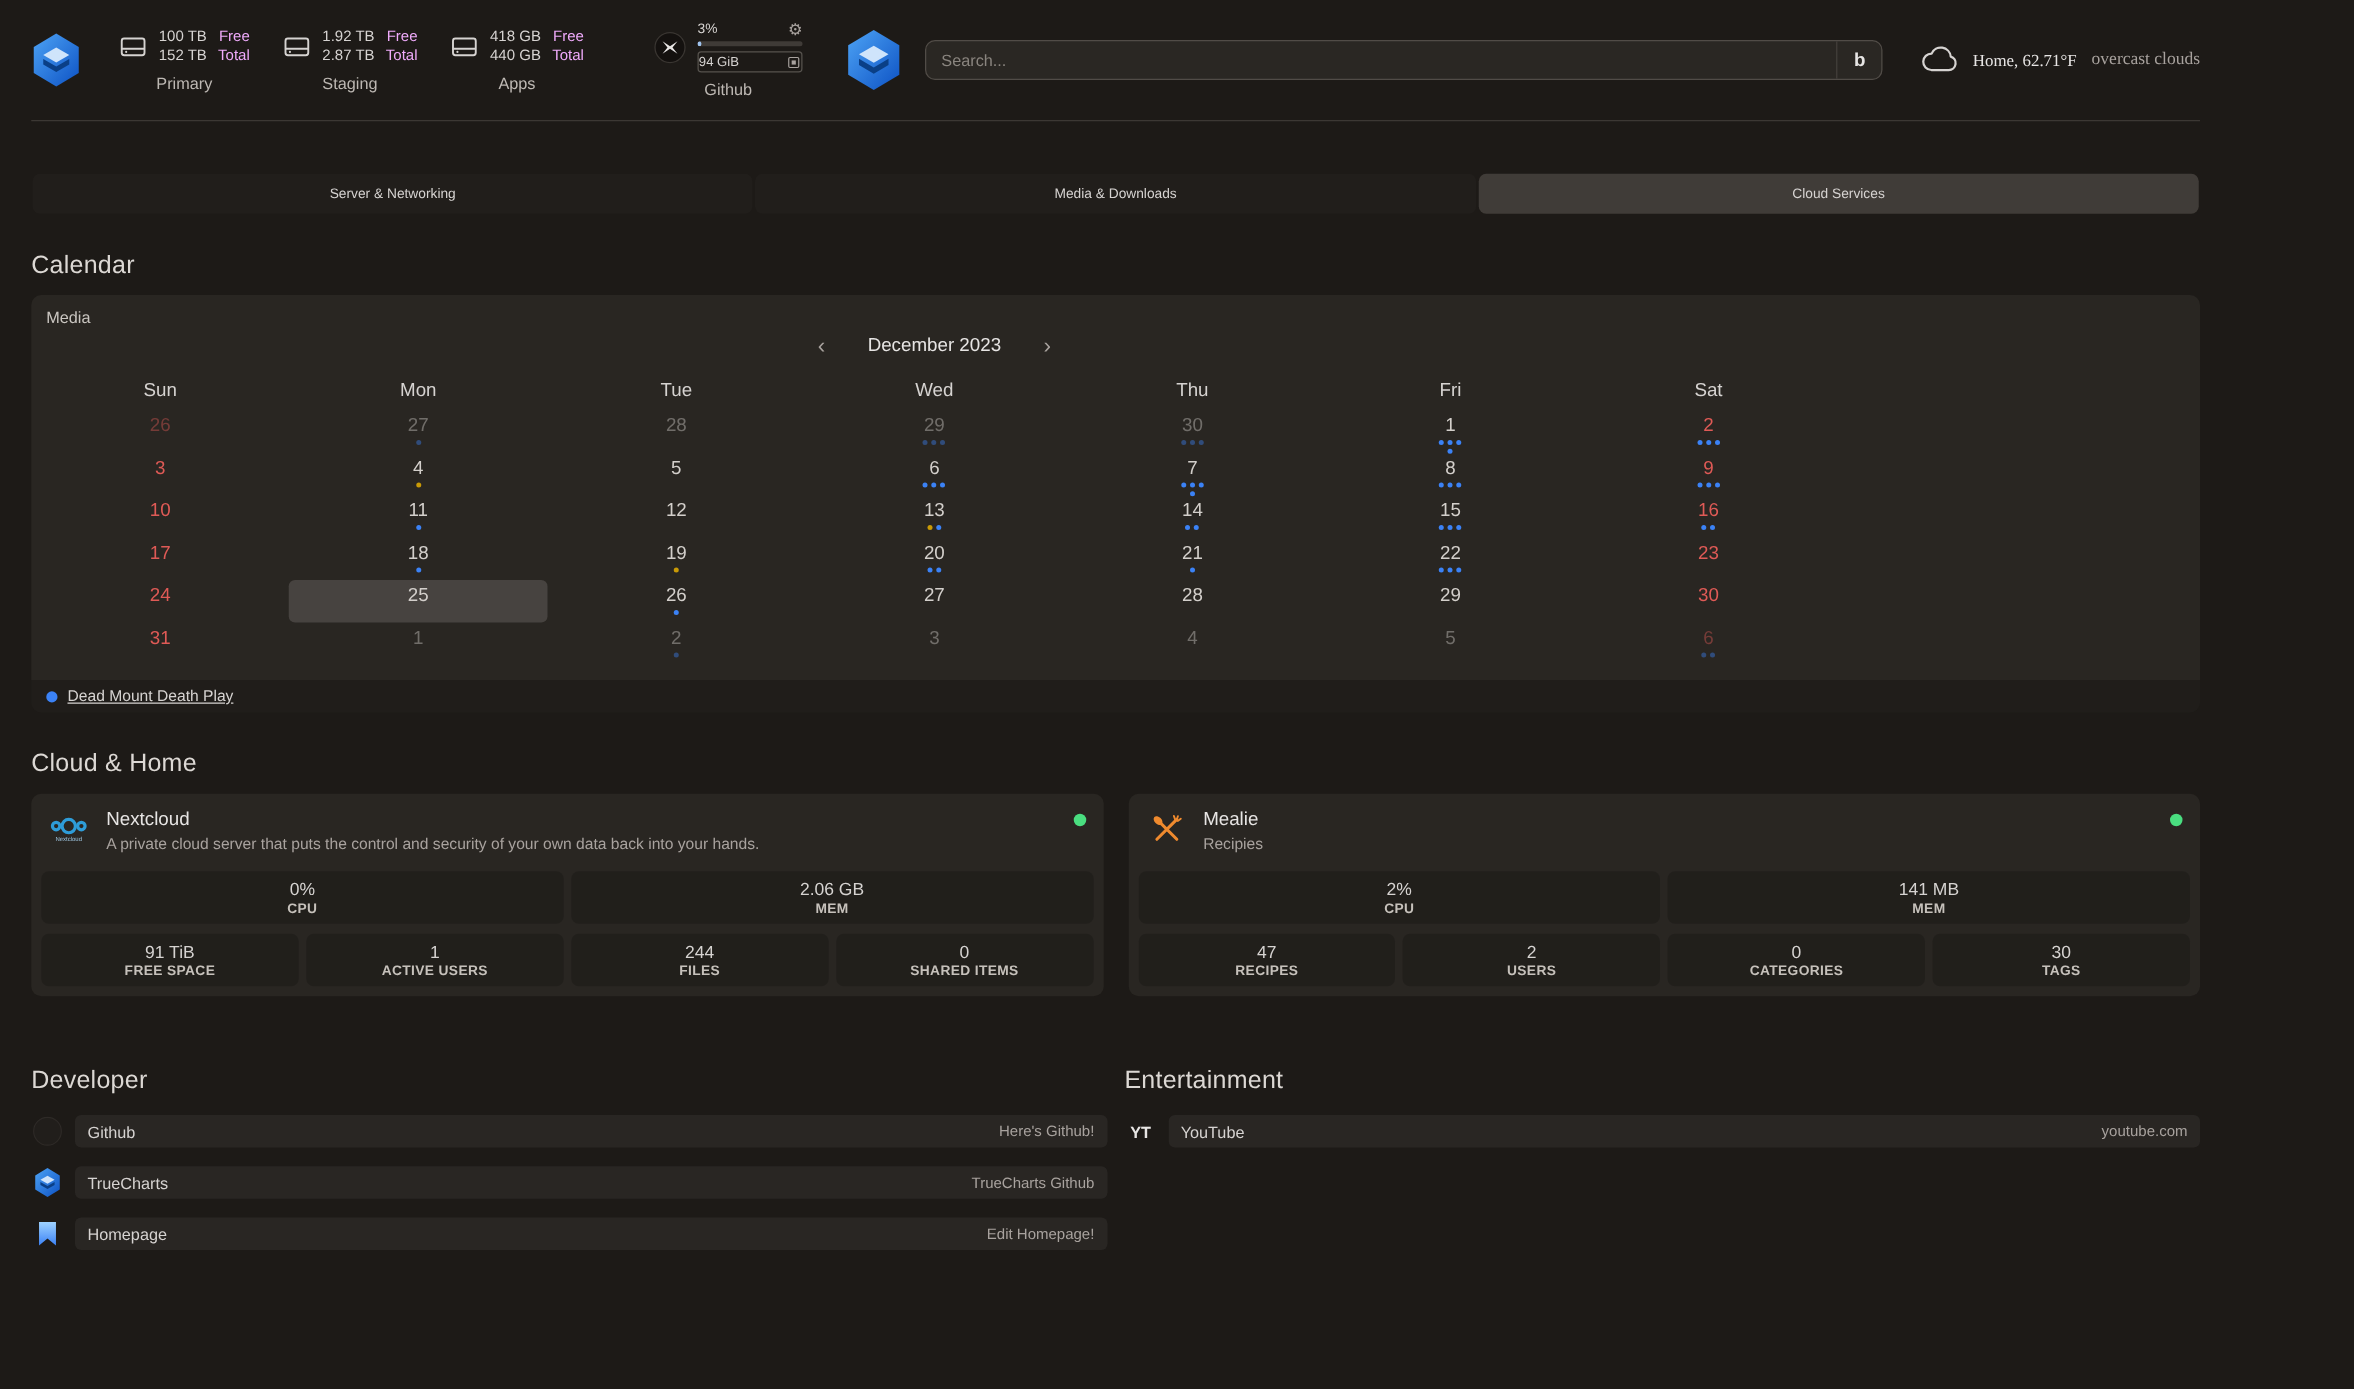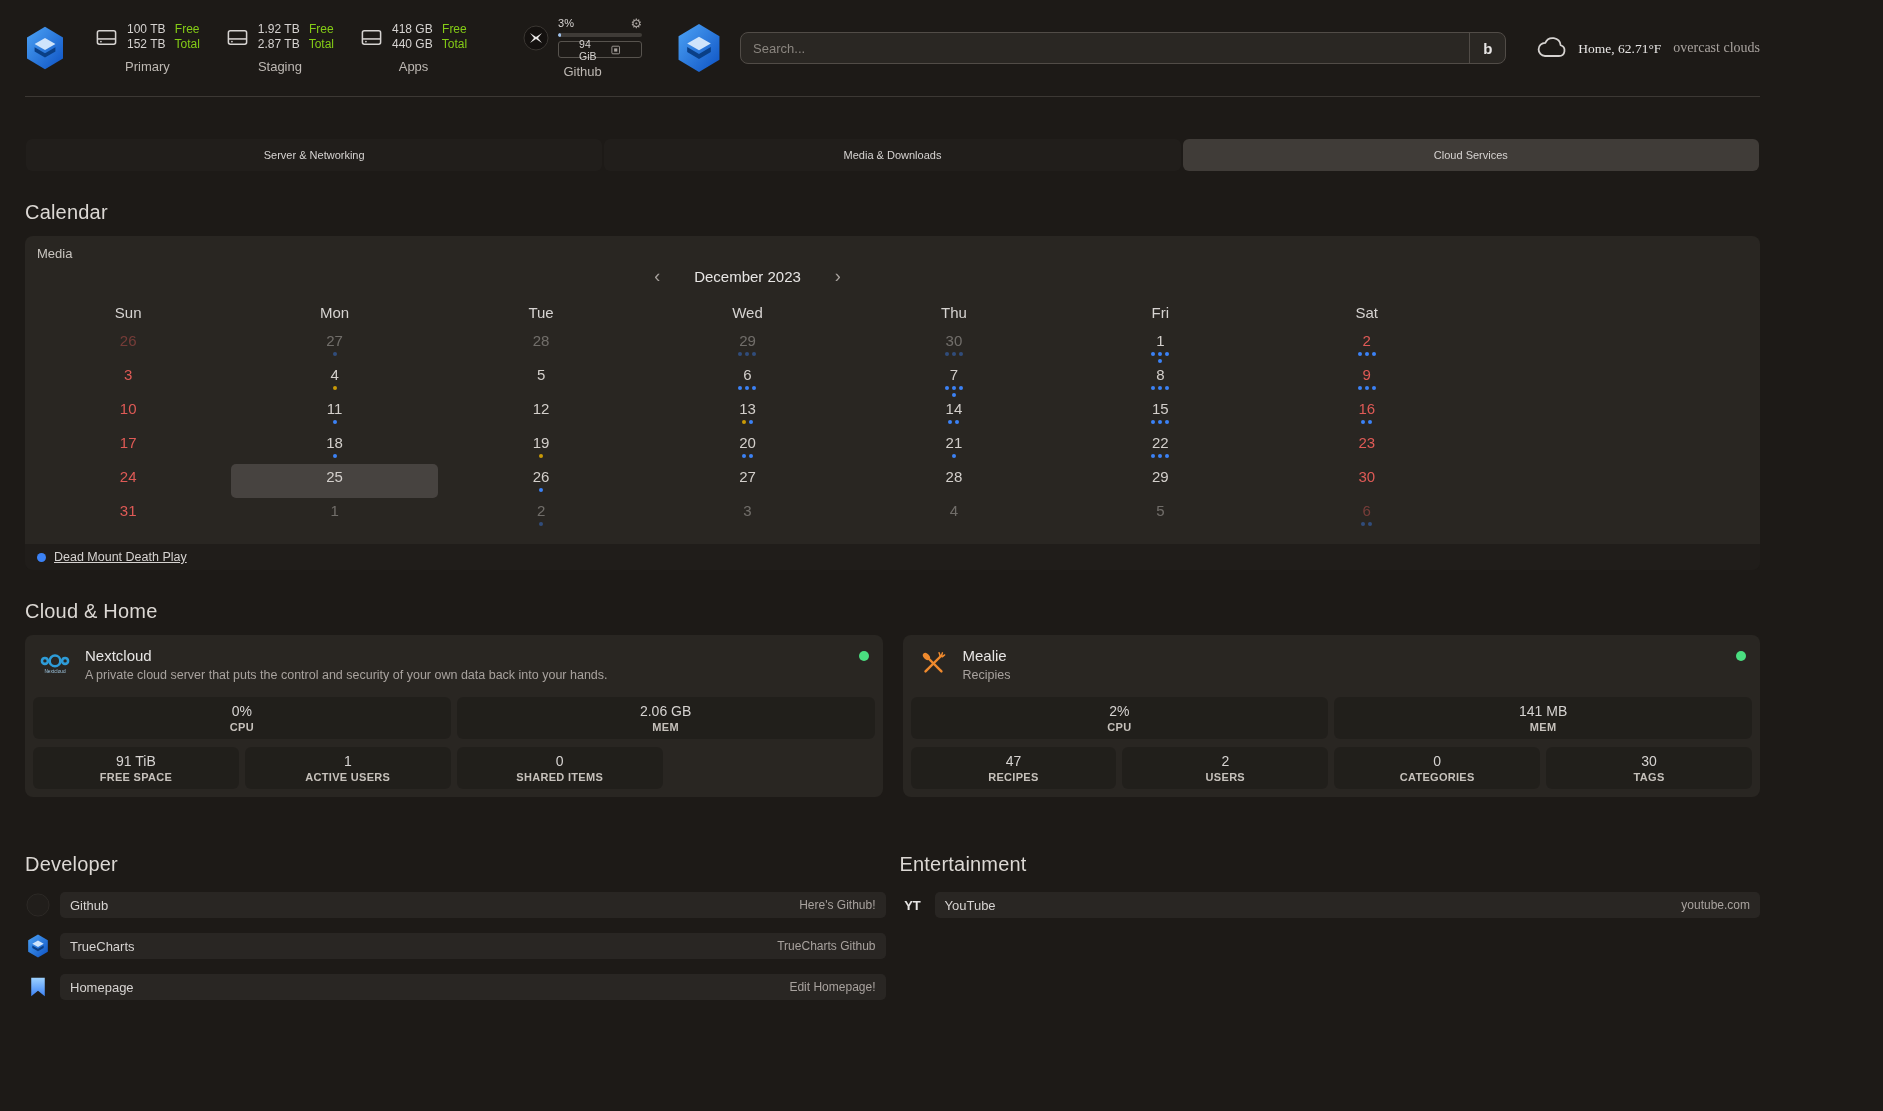--- a/index.html
+++ b/index.html
@@ -15,32 +15,32 @@
   
   .topbar { display:flex; align-items:center; height:97px; border-bottom:1px solid #3c3834; }
   .logo-hex { width:40px; height:44px; margin-right:30px; flex:0 0 auto; }
   .logo-hex2 { width:46px; height:50px; margin:0 18px 0 6px; flex:0 0 auto; }
 
   .disk-widget { display:flex; flex-direction:column; align-items:center; margin-right:26px; }
   .disk-top { display:flex; align-items:center; gap:9px; }
   .hdd-icon { width:23px; height:23px; color:#d6d3d1; }
   .disk-col { display:flex; flex-direction:column; font-size:12px; line-height:15px; }
   .disk-col.vals { align-items:flex-end; color:#d6d3d1; }
-  .disk-col.labs { align-items:center; color:#84cc16; }
+  .disk-col.labs { align-items:flex-end; color:#f0abfc; }
   .disk-name { font-size:13px; color:#bdb8b3; margin-top:7px; }
 
   .scale-widget { display:flex; flex-direction:column; align-items:center; margin:0 28px 0 30px; }
   .scale-top { display:flex; align-items:center; gap:9px; }
   .scale-logo { width:26px; height:26px; }
   .scale-col { display:flex; flex-direction:column; width:84px; }
   .scale-row1 { display:flex; justify-content:space-between; align-items:center; font-size:11px; color:#d6d3d1; line-height:13px; }
   .gear-icon { font-size:13px; color:#a8a29e; cursor:pointer; line-height:13px; }
   .cpu-bar { height:4px; background:#3f3b37; border-radius:2px; margin:3px 0 4px; overflow:hidden; }
   .cpu-fill { height:100%; background:#9fc3ee; border-radius:2px; }
-  .mem-box { display:flex; justify-content:space-between; align-items:center; border:1px solid #57534e; border-radius:3px; height:17px; padding:0 20px; font-size:10.5px; color:#d6d3d1; }
+  .mem-box { display:flex; justify-content:space-between; align-items:center; border:1px solid #57534e; border-radius:3px; height:17px; padding:0 0; font-size:10.5px; color:#d6d3d1; }
   .chip-icon { width:12px; height:12px; }
   .scale-name { font-size:13px; color:#bdb8b3; margin-top:6px; }
 
   .search-wrap { flex:1; position:relative; margin-right:30px; }
   .search-input { width:100%; height:32px; background:#2a2723; border:1px solid #514c47; border-radius:8px; color:#d6d3d1; font-size:13px; padding:0 48px 0 12px; outline:none; font-family:inherit; }
   .search-input::placeholder { color:#8a857f; }
   .search-btn { position:absolute; right:1px; top:1px; bottom:1px; width:36px; border-left:1px solid #514c47; display:flex; align-items:center; justify-content:center; color:#e7e5e4; font-size:15px; font-weight:bold; cursor:pointer; border-radius:0 8px 8px 0; }
 
   .weather { display:flex; align-items:center; gap:10px; }
   .cloud-icon { width:32px; height:24px; }
@@ -545,20 +545,24 @@
       <div class="stats-row cols4">
         <div class="stat-cell">
           <div class="stat-value">91 TiB</div>
           <div class="stat-label">FREE SPACE</div>
         </div>
         <div class="stat-cell">
           <div class="stat-value">1</div>
           <div class="stat-label">ACTIVE USERS</div>
         </div>
         <div class="stat-cell">
+          <div class="stat-value">244</div>
+          <div class="stat-label">FILES</div>
+        </div>
+        <div class="stat-cell">
           <div class="stat-value">0</div>
           <div class="stat-label">SHARED ITEMS</div>
         </div>
       </div>
     </div>
 
     <div class="service-card">
       <div class="service-header">
         <div class="service-icon">
           <svg viewBox="0 0 32 32" width="30" height="30">

